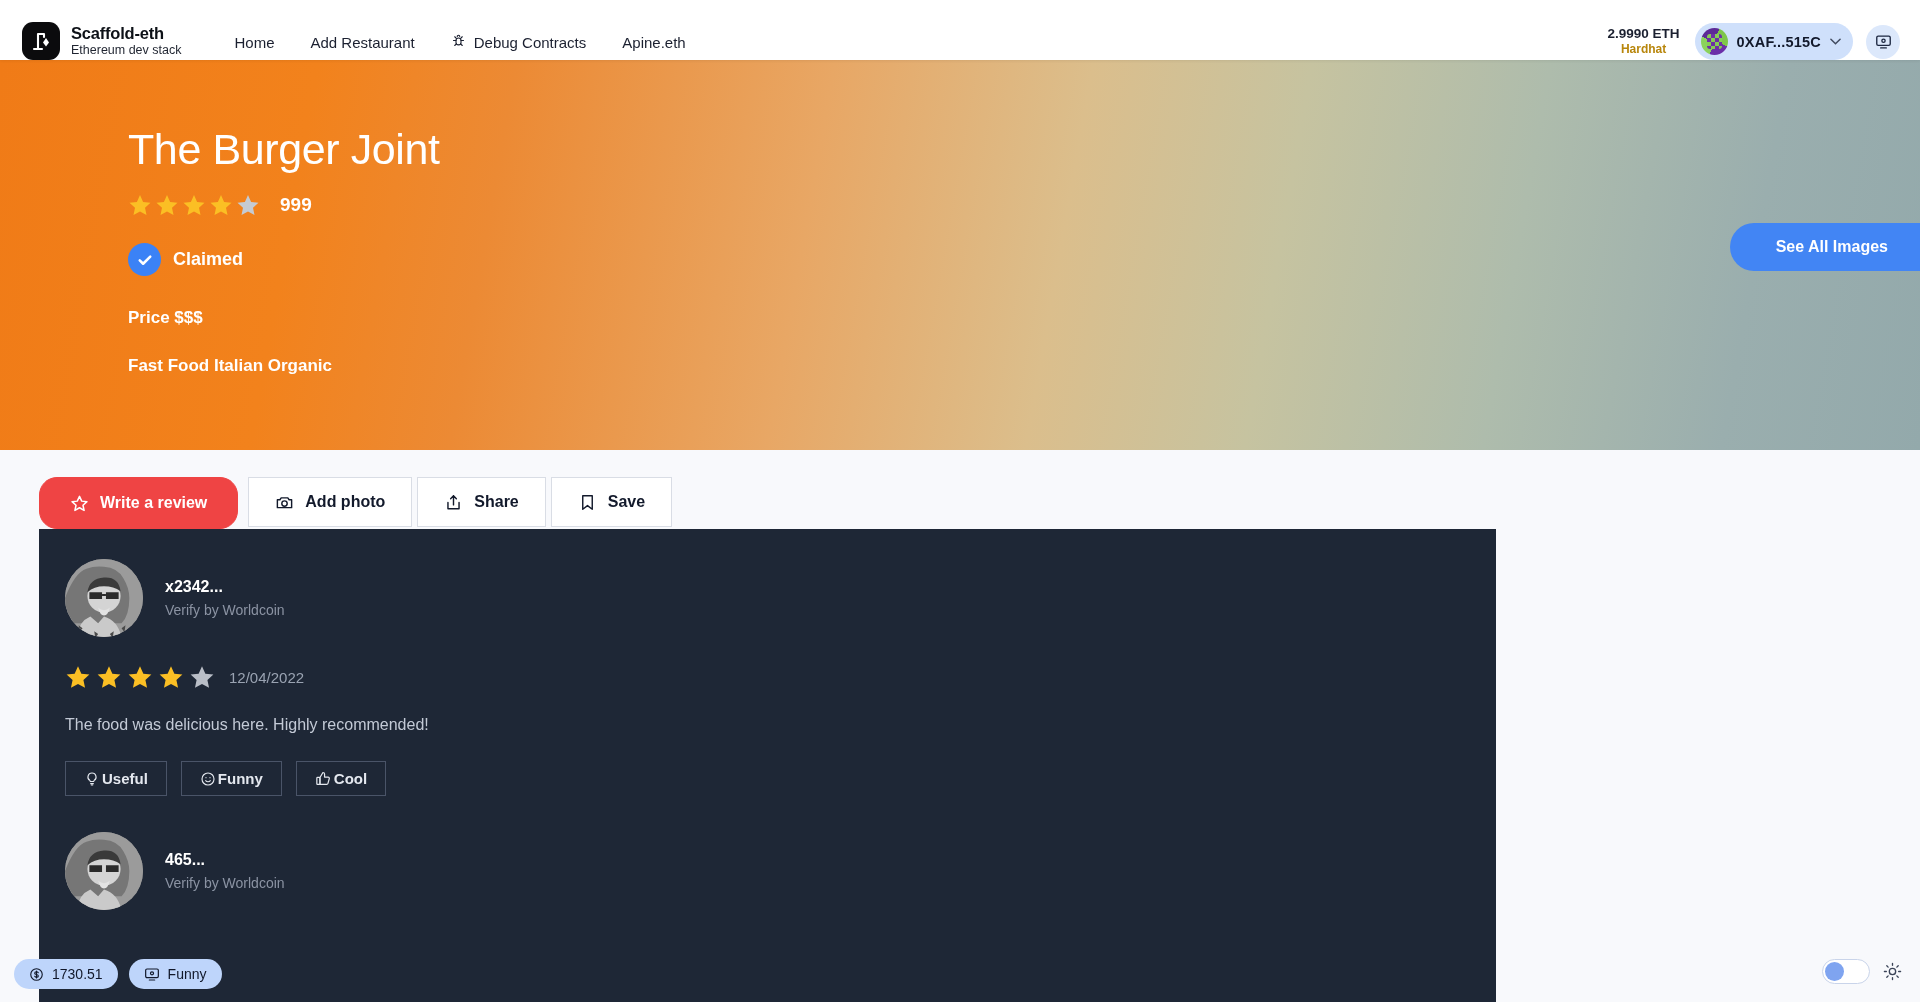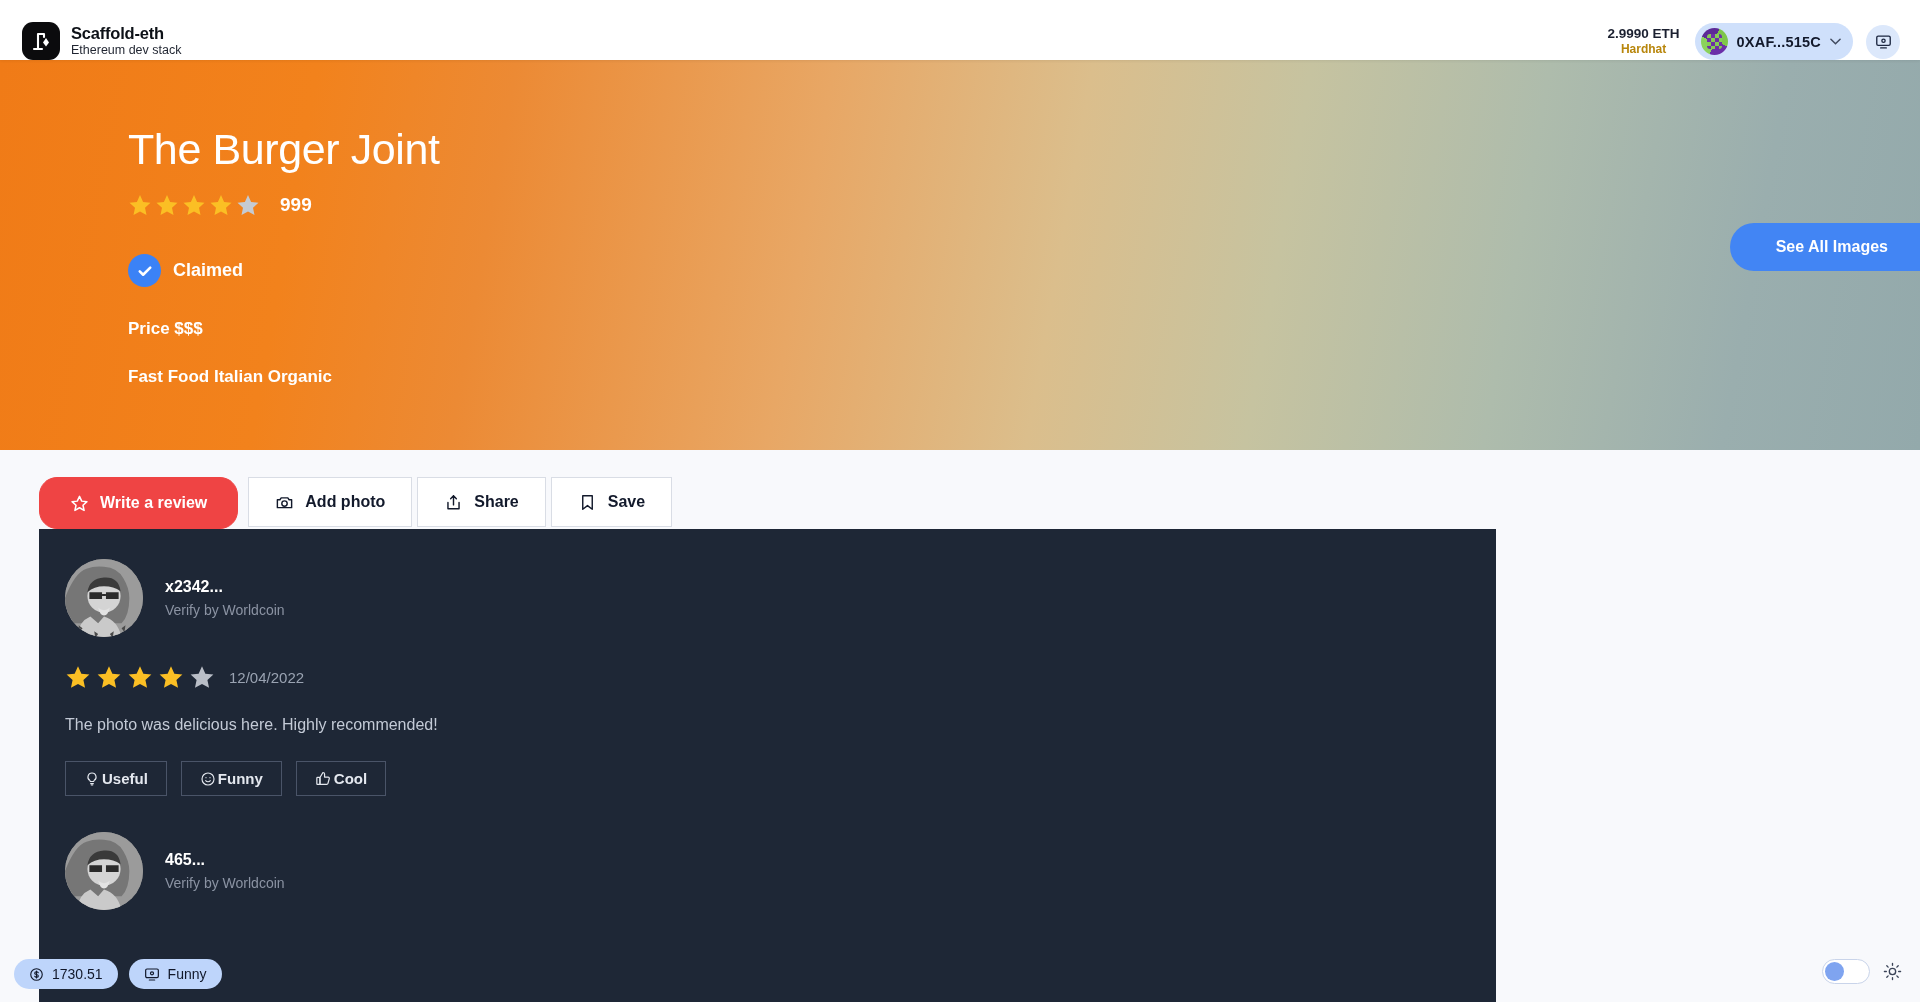--- a/index.html
+++ b/index.html
@@ -86,21 +86,21 @@
   .hero-inner { position: absolute; left: 128px; top: 68px; }
   .hero-title {
     font-size: 43px; color: #ffffff; font-weight: normal;
     letter-spacing: -0.4px; line-height: 1;
   }
   .hero-rating { display: flex; align-items: center; gap: 20px; margin-top: 22px; }
   .stars { display: flex; gap: 3px; }
   .star { width: 24px; height: 24px; display: block; }
   .review-count { font-size: 19px; font-weight: bold; color: #fff; }
 
-  .claimed-row { display: flex; align-items: center; gap: 12px; margin-top: 37px; }
+  .claimed-row { display: flex; align-items: center; gap: 12px; margin-top: 26px; }
   .claim-badge {
     width: 33px; height: 33px; border-radius: 50%;
     background: #3b82f6;
     display: flex; align-items: center; justify-content: center;
   }
   .claimed-text { font-size: 18px; font-weight: bold; color: #fff; }
 
   .hero-price { margin-top: 32px; font-size: 17px; font-weight: bold; color: #fff; }
   .hero-tags { margin-top: 28px; font-size: 17px; font-weight: bold; color: #fff; }
 
@@ -204,20 +204,40 @@
         <path d="M5 20h8M9 20V5M9 5h6M15 5v3" stroke="#fff" stroke-width="2.1" stroke-linecap="round"></path>
         <path d="M17 9l3 4.5-3 4-3-4z" fill="#fff"></path>
       </svg>
     </div>
     <div class="brand-text">
       <div class="brand-title">Scaffold-eth</div>
       <div class="brand-sub">Ethereum dev stack</div>
     </div>
   </div>
 
+  <div class="nav">
+    <div class="nav-item">
+      <span>Home</span>
+    </div>
+    <div class="nav-item">
+      <span>Add Restaurant</span>
+    </div>
+    <div class="nav-item">
+      <span>
+        <svg width="15" height="15" viewBox="0 0 24 24" fill="none" stroke="#1b2030" stroke-width="1.8" stroke-linecap="round">
+          <rect x="8" y="8" width="8" height="11" rx="4"></rect>
+          <path d="M8 12H4M16 12h4M8.5 8.5L6 6M15.5 8.5L18 6M8.5 17.5L6 20M15.5 17.5L18 20M10 5.5a2 2 0 014 0"></path>
+        </svg>
+      </span>
+      <span>Debug Contracts</span>
+    </div>
+    <div class="nav-item">
+      <span>Apine.eth</span>
+    </div>
+  </div>
 
   <div class="header-right">
     <div class="balance">
       <div class="balance-eth">
         <b>2.9990</b>
         <b>ETH</b>
       </div>
       <div class="balance-net">Hardhat</div>
     </div>
 
@@ -348,21 +368,21 @@
         <svg class="star" viewBox="0 0 24 24">
             <path fill="#fbbf24" d="M12 2l3.1 6.9 7.4.8-5.5 5 1.5 7.3L12 18.4 5.5 22l1.5-7.3-5.5-5 7.4-.8z"></path>
           </svg>
         <svg class="star" viewBox="0 0 24 24">
             <path fill="#b9bec7" d="M12 2l3.1 6.9 7.4.8-5.5 5 1.5 7.3L12 18.4 5.5 22l1.5-7.3-5.5-5 7.4-.8z"></path>
           </svg>
       </div>
       <span class="review-date">12/04/2022</span>
     </div>
 
-    <div class="review-body">The photo was delicious here. Highly recommended!</div>
+    <div class="review-body">The food was delicious here. Highly recommended!</div>
 
     <div class="react-row">
       <button class="react-btn">
         <svg width="16" height="16" viewBox="0 0 24 24" fill="none" stroke="#e4e8ef" stroke-width="1.7" stroke-linecap="round">
           <path d="M12 3a6 6 0 00-3.4 11c.6.5.9 1.1.9 1.8h5c0-.7.3-1.3.9-1.8A6 6 0 0012 3z"></path>
           <path d="M10 19h4M11 21h2"></path>
         </svg>
         <span>Useful</span>
       </button>
 

